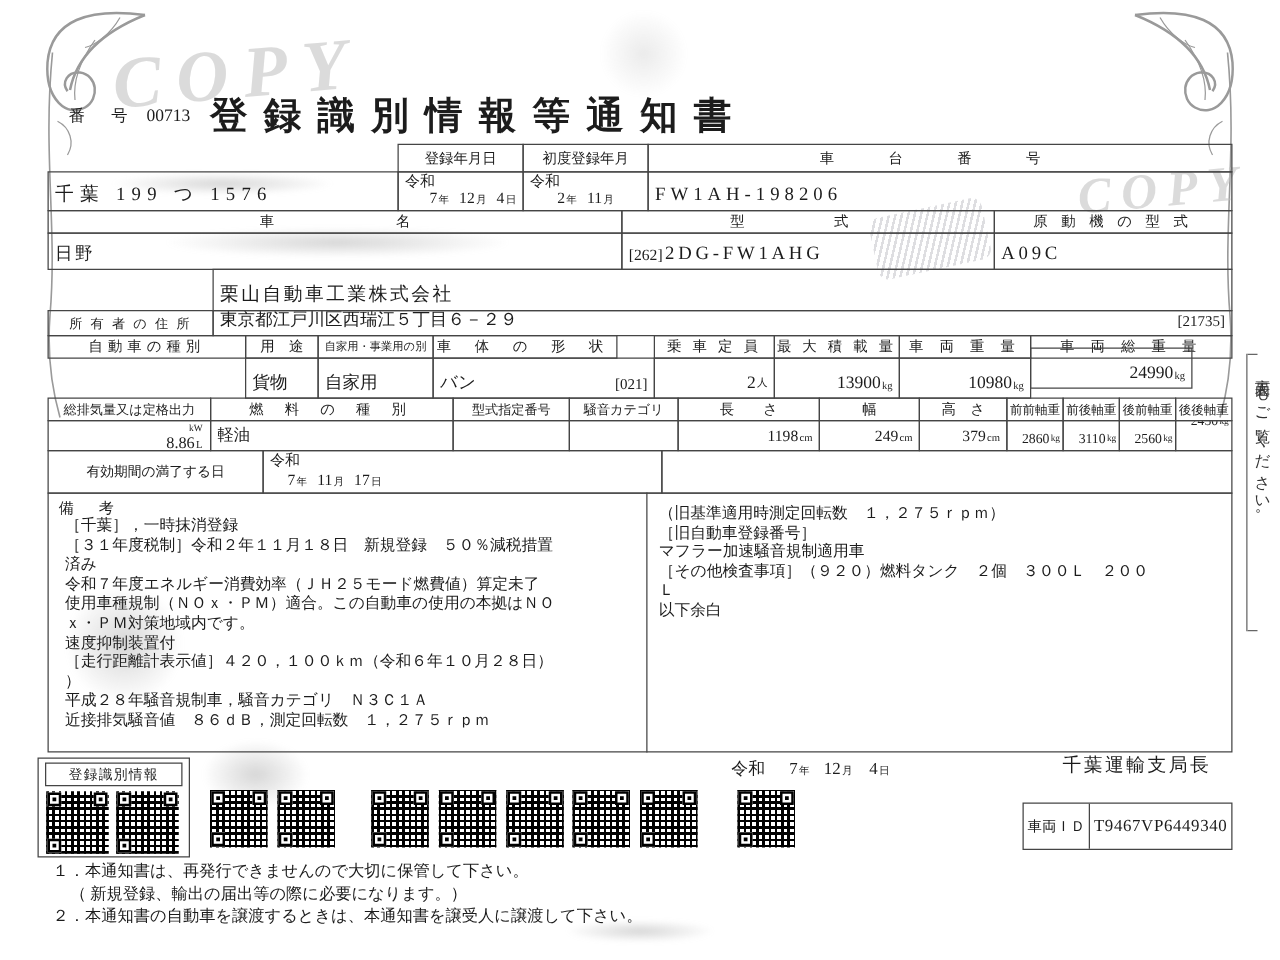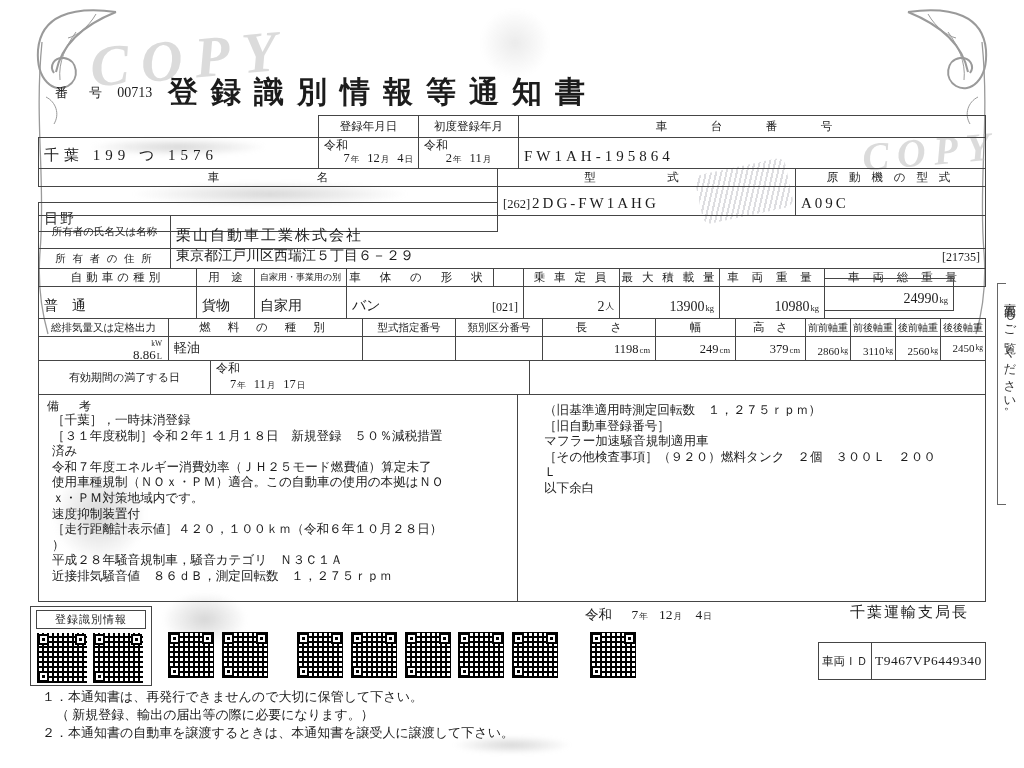--- a/index.html
+++ b/index.html
@@ -87,55 +87,53 @@
 
   <div class="cell vl" style="left:38px;top:137px;width:281px;height:32px;font-size:15px;letter-spacing:5px;">千葉 199 つ 1576</div>
   <div class="cell eracell" style="left:318px;top:137px;width:101px;height:32px;">
     <span class="era">令和</span>
     <span class="dt"><span class="n">7</span><span class="u">年</span><span class="n">12</span><span class="u">月</span><span class="n">4</span><span class="u">日</span></span>
   </div>
   <div class="cell eracell" style="left:418px;top:137px;width:101px;height:32px;">
     <span class="era">令和</span>
     <span class="dt" style="text-align:center;"><span class="n">2</span><span class="u">年</span><span class="n">11</span><span class="u">月</span></span>
   </div>
-  <div class="cell vl" style="left:518px;top:137px;width:468px;height:32px;font-size:15px;letter-spacing:4px;">FW1AH-195864</div>
+  <div class="cell vl" style="left:518px;top:137px;width:468px;height:32px;font-size:15px;letter-spacing:4px;">FW1AH-198206</div>
 
   <div class="cell spread2" style="left:38px;top:168px;width:460px;height:19px;font-size:11.5px;padding:0 120px;">
     <span>車</span>
     <span>名</span>
   </div>
   <div class="cell hd" style="left:497px;top:168px;width:299px;height:19px;letter-spacing:30px;">型　式</div>
   <div class="cell hd" style="left:795px;top:168px;width:191px;height:19px;letter-spacing:4px;">原 動 機 の 型 式</div>
 
-  <div class="cell vl" style="left:38px;top:186px;width:460px;height:30px;letter-spacing:2px;margin-top:16px;">日野</div>
+  <div class="cell vl" style="left:38px;top:186px;width:460px;height:30px;letter-spacing:2px;">日野</div>
   <div class="cell vl" style="left:497px;top:186px;width:299px;height:30px;">
     <span style="font-size:12.5px;margin-right:2px;">[262]</span>
     <span style="font-size:15px;letter-spacing:3px;">2DG-FW1AHG</span>
   </div>
   <div class="cell vl" style="left:795px;top:186px;width:191px;height:30px;font-size:15px;letter-spacing:3px;">A09C</div>
 
-  <div class="cell hd" style="left:38px;top:215px;width:133px;height:34px;font-size:10.5px;">所有者の氏名又は名称</div>
   <div class="cell vl" style="left:170px;top:215px;width:816px;height:34px;font-size:15px;letter-spacing:2px;">栗山自動車工業株式会社</div>
 
   <div class="cell hd" style="left:38px;top:248px;width:133px;height:21px;font-size:10.5px;letter-spacing:2px;">所 有 者 の 住 所</div>
   <div class="cell vl sb" style="left:170px;top:248px;width:816px;height:21px;">
     <span style="font-size:14px;">東京都江戸川区西瑞江５丁目６－２９</span>
     <span style="font-size:12px;align-self:flex-start;">[21735]</span>
   </div>
 
   <div class="cell hd" style="left:38px;top:268px;width:159px;height:19px;letter-spacing:4px;">自動車の種別</div>
   <div class="cell hd" style="left:196px;top:268px;width:59px;height:19px;">用　途</div>
   <div class="cell hd" style="left:254px;top:268px;width:93px;height:19px;font-size:9px;">自家用・事業用の別</div>
   <div class="cell hd" style="left:346px;top:268px;width:148px;height:19px;letter-spacing:8px;">車 体 の 形 状</div>
   <div class="cell hd" style="left:523px;top:268px;width:97px;height:19px;letter-spacing:3px;">乗 車 定 員</div>
   <div class="cell hd" style="left:619px;top:268px;width:101px;height:19px;letter-spacing:3px;">最 大 積 載 量</div>
   <div class="cell hd" style="left:719px;top:268px;width:106px;height:19px;letter-spacing:5px;">車 両 重 量</div>
   <div class="cell hd" style="left:824px;top:268px;width:162px;height:19px;letter-spacing:5px;">車 両 総 重 量</div>
 
-  <div class="cell vl" style="left:38px;top:286px;width:159px;height:33px;">普　通</div>
   <div class="cell vl" style="left:196px;top:286px;width:59px;height:33px;">貨物</div>
   <div class="cell vl" style="left:254px;top:286px;width:93px;height:33px;">自家用</div>
   <div class="cell vl sb" style="left:346px;top:286px;width:178px;height:33px;">
     <span>バン</span>
     <span style="font-size:12px;">[021]</span>
   </div>
   <div class="cell vl rt" style="left:523px;top:286px;width:97px;height:33px;">
       <span>2</span>
       <span class="u">人</span>
     </div>
@@ -148,21 +146,21 @@
       <span class="u">kg</span>
     </div>
   <div class="cell vl rt" style="left:824px;top:278px;width:130px;height:33px;">
       <span>24990</span>
       <span class="u">kg</span>
     </div>
 
   <div class="cell hd" style="left:38px;top:318px;width:131px;height:19px;font-size:10.5px;">総排気量又は定格出力</div>
   <div class="cell hd" style="left:168px;top:318px;width:195px;height:19px;letter-spacing:7px;">燃 料 の 種 別</div>
   <div class="cell hd" style="left:362px;top:318px;width:94px;height:19px;font-size:10.5px;">型式指定番号</div>
-  <div class="cell hd" style="left:455px;top:318px;width:88px;height:19px;font-size:10.5px;">類別区分番号</div>
+  <div class="cell hd" style="left:455px;top:318px;width:88px;height:19px;font-size:10.5px;">騒音カテゴリ</div>
   <div class="cell hd" style="left:542px;top:318px;width:114px;height:19px;">長　　さ</div>
   <div class="cell hd" style="left:655px;top:318px;width:81px;height:19px;">幅</div>
   <div class="cell hd" style="left:735px;top:318px;width:71px;height:19px;">高　さ</div>
   <div class="cell hd" style="left:805px;top:318px;width:46px;height:19px;font-size:10px;">前前軸重</div>
   <div class="cell hd" style="left:850px;top:318px;width:46px;height:19px;font-size:10px;">前後軸重</div>
   <div class="cell hd" style="left:895px;top:318px;width:46px;height:19px;font-size:10px;">後前軸重</div>
   <div class="cell hd" style="left:940px;top:318px;width:46px;height:19px;font-size:10px;">後後軸重</div>
 
   <div class="cell" style="left:38px;top:336px;width:131px;height:25px;">
     <div style="text-align:right;padding:0 6px;line-height:8px;"><span style="font-size:7.5px;">kW</span></div>
@@ -188,21 +186,21 @@
       <span class="u" style="font-size:7.5px;">kg</span>
     </div>
   <div class="cell vl rt" style="left:850px;top:336px;width:46px;height:25px;font-size:11px;padding:1px 2px 3px;">
       <span>3110</span>
       <span class="u" style="font-size:7.5px;">kg</span>
     </div>
   <div class="cell vl rt" style="left:895px;top:336px;width:46px;height:25px;font-size:11px;padding:1px 2px 3px;">
       <span>2560</span>
       <span class="u" style="font-size:7.5px;">kg</span>
     </div>
-  <div class="cell vl rt" style="left:940px;top:336px;width:46px;height:25px;font-size:11px;padding:1px 2px 6px;">
+  <div class="cell vl rt" style="left:940px;top:336px;width:46px;height:25px;font-size:11px;padding:1px 2px 17px;">
       <span>2450</span>
       <span class="u" style="font-size:7.5px;">kg</span>
     </div>
 
   <div class="cell hd" style="left:38px;top:360px;width:173px;height:35px;font-size:11px;">有効期間の満了する日</div>
   <div class="cell eracell" style="left:210px;top:360px;width:320px;height:35px;">
     <span class="era">令和</span>
     <span class="dt" style="text-align:left;padding-left:14px;"><span class="n">7</span><span class="u">年</span><span class="n">11</span><span class="u">月</span><span class="n">17</span><span class="u">日</span></span>
   </div>
   <div class="cell" style="left:529px;top:360px;width:457px;height:35px;"></div>
@@ -215,21 +213,21 @@
       <div class="remline">済み</div>
       <div class="remline">令和７年度エネルギー消費効率（ＪＨ２５モード燃費値）算定未了</div>
       <div class="remline">使用車種規制（ＮＯｘ・ＰＭ）適合。この自動車の使用の本拠はＮＯ</div>
       <div class="remline">ｘ・ＰＭ対策地域内です。</div>
       <div class="remline">速度抑制装置付</div>
       <div class="remline">［走行距離計表示値］４２０，１００ｋｍ（令和６年１０月２８日）</div>
       <div class="remline">）</div>
       <div class="remline">平成２８年騒音規制車，騒音カテゴリ　Ｎ３Ｃ１Ａ</div>
       <div class="remline">近接排気騒音値　８６ｄＢ，測定回転数　１，２７５ｒｐｍ</div>
     </div>
-    <div style="position:absolute;left:488px;top:8px;width:455px;margin-left:17px;">
+    <div style="position:absolute;left:488px;top:8px;width:455px;">
       <div class="remline">（旧基準適用時測定回転数　１，２７５ｒｐｍ）</div>
       <div class="remline">［旧自動車登録番号］</div>
       <div class="remline">マフラー加速騒音規制適用車</div>
       <div class="remline">［その他検査事項］（９２０）燃料タンク　２個　３００Ｌ　２００</div>
       <div class="remline">Ｌ</div>
       <div class="remline">以下余白</div>
     </div>
   </div>
   <div class="divline" style="left:517px;top:394px;width:1px;height:208px;"></div>
 

